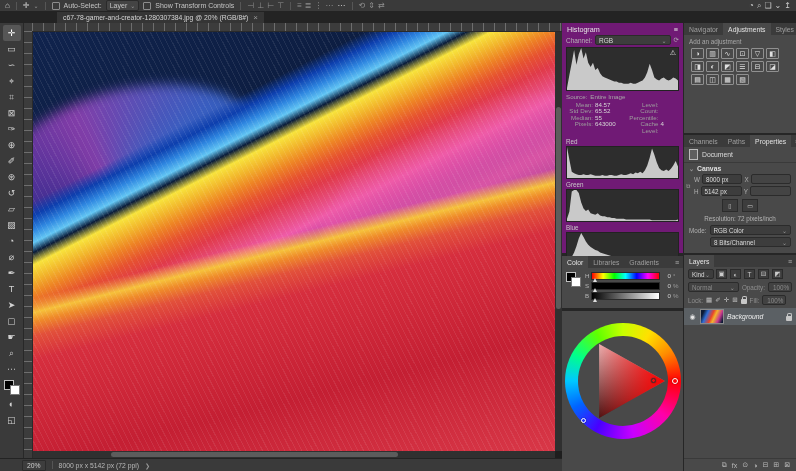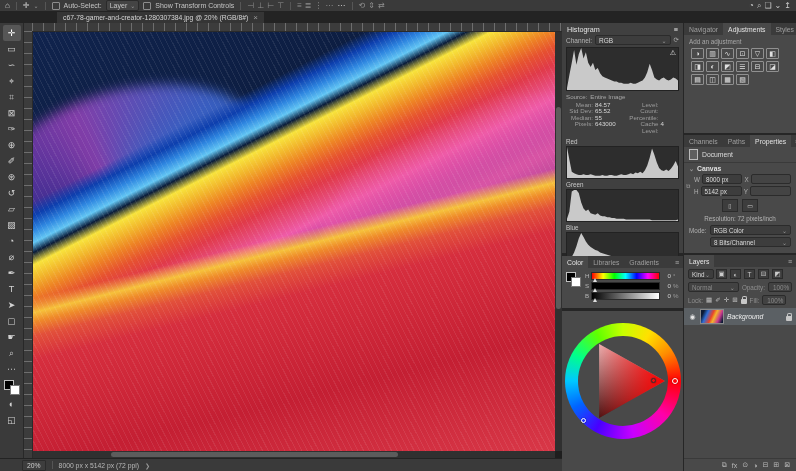--- a/index.html
+++ b/index.html
@@ -67,21 +67,21 @@
   
   .tabs{display:flex;height:12px;background:#3b3b3b;align-items:stretch;font-size:6.8px;color:#9f9f9f;}
   .tab{padding:0 5px;display:flex;align-items:center;}
   .tab.active{background:#494949;color:#e3e3e3;}
   .tab-menu{margin-left:auto;padding:0 4px;display:flex;align-items:center;color:#b5b5b5;font-size:7px;}
   .select{background:#3d3d3d;border:1px solid #2b2b2b;border-radius:2px;height:10px;
     display:flex;align-items:center;justify-content:space-between;padding:0 3px;color:#d8d8d8;box-sizing:border-box;}
   .select.disabled{color:#8a8a8a;background:#424242;}
   
   #mid-col{position:absolute;left:562px;top:23px;width:121px;height:448px;background:#262626;}
-  .p-hist{position:absolute;left:0;top:0;width:121px;height:230px;background:#404040;}
+  .p-hist{position:absolute;left:0;top:0;width:121px;height:230px;background:#701a75;}
   .panel-title{height:12px;display:flex;align-items:center;justify-content:space-between;
     padding:0 5px;font-size:7.2px;color:#e2e2e2;}
   .channel-row{display:flex;align-items:center;gap:3px;padding:0 4px 2px;font-size:6.5px;color:#b5b5b5;}
   .channel-row .select{flex:1;}
   .hist-box{margin:0 4px;background:#2d2d2d;border:1px solid #222;position:relative;height:42px;}
   .hist-box.small{height:31px;}
   svg.hist{position:absolute;inset:0;width:100%;height:100%;display:block;}
   .warn{position:absolute;top:1px;right:2px;font-size:7px;color:#e8e8e8;}
   .source-row{display:flex;align-items:center;gap:3px;padding:2px 4px 1px;font-size:6.2px;color:#a8a8a8;}
   .stats{display:flex;padding:1px 4px 2px;font-size:6.2px;color:#b2b2b2;line-height:6.4px;}

